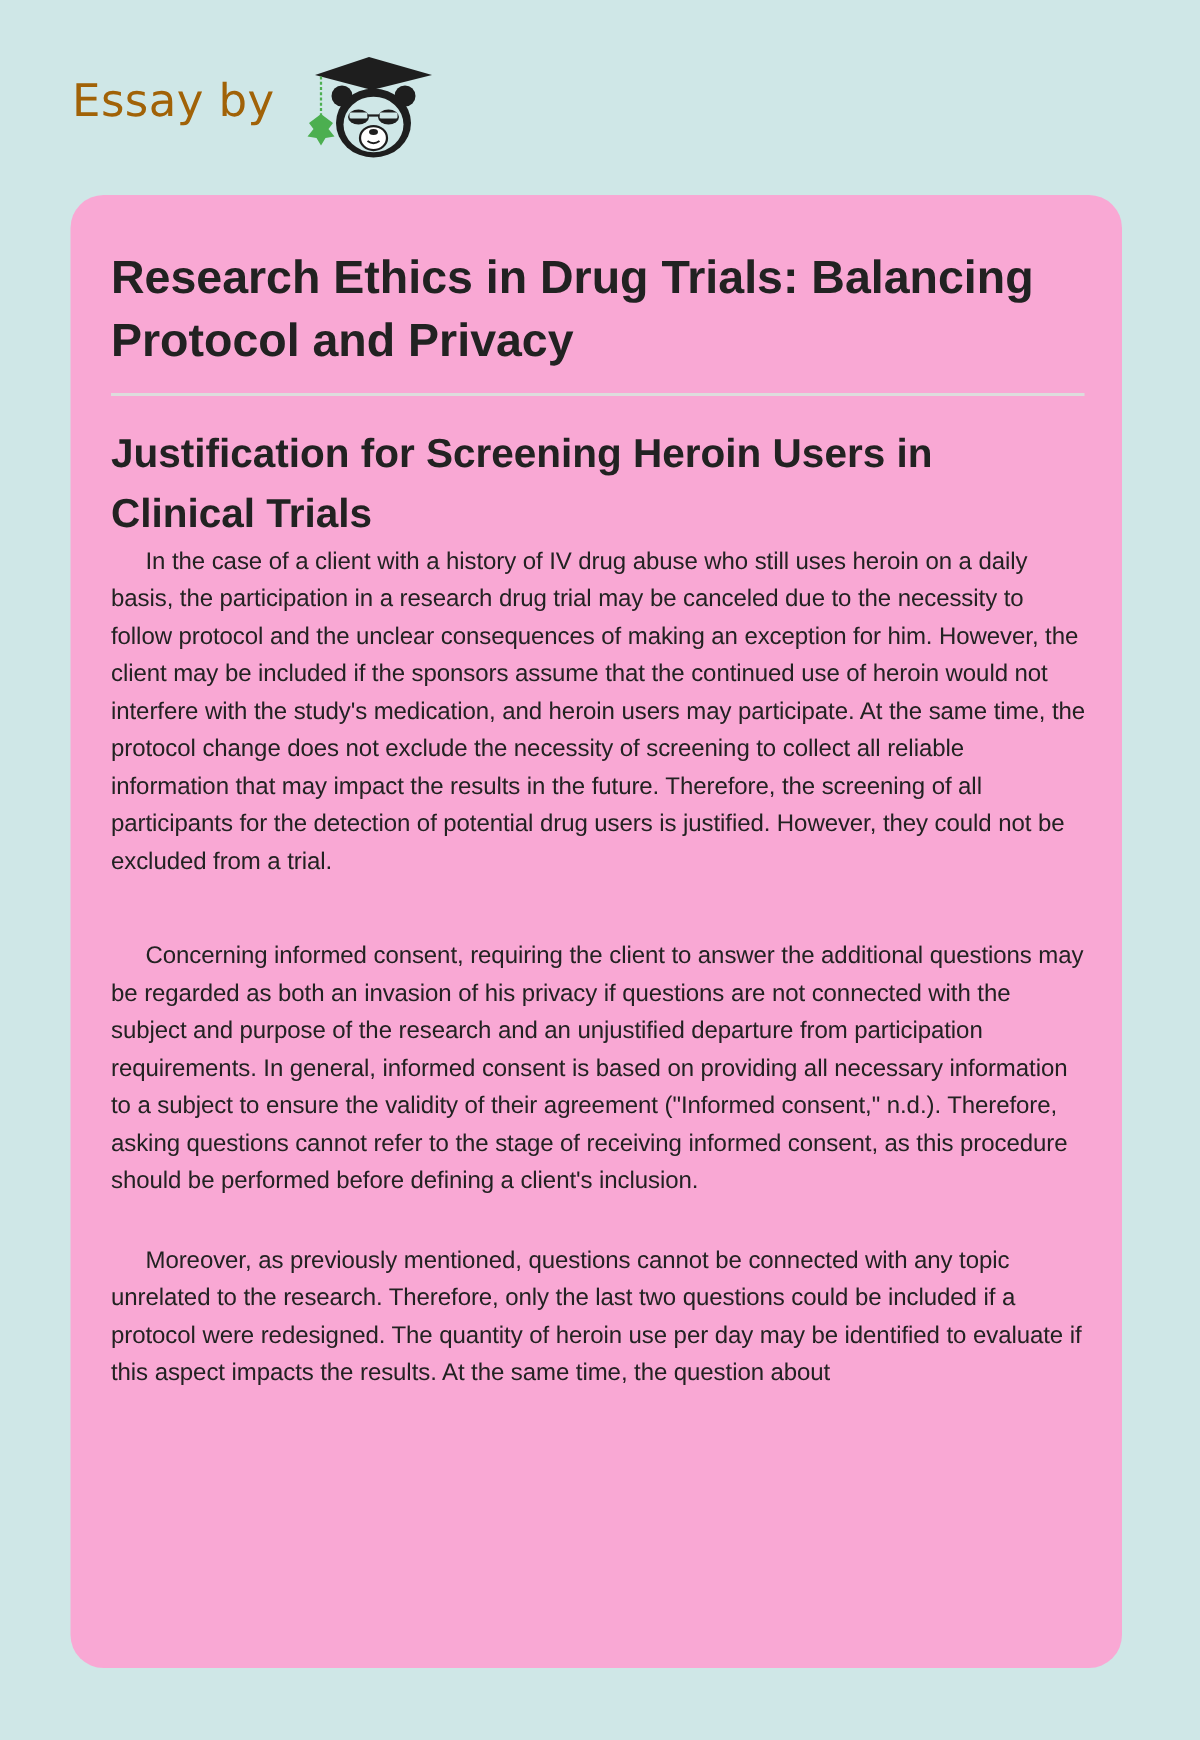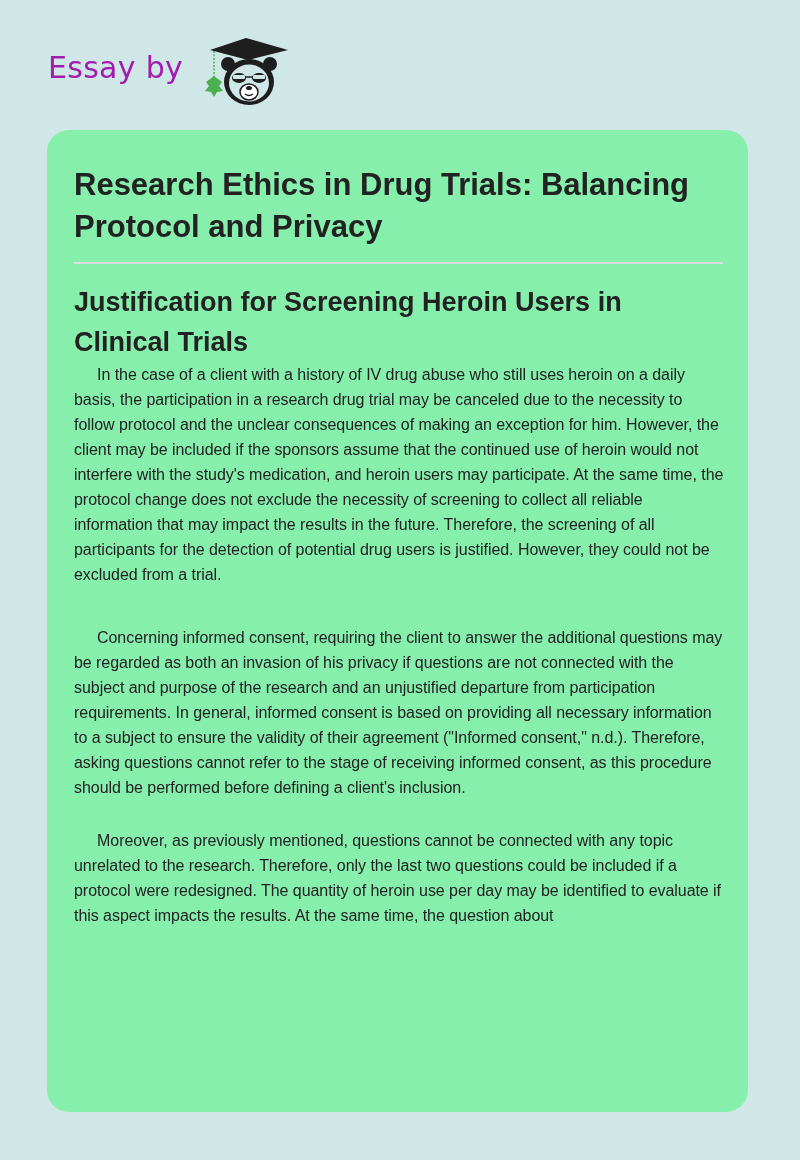--- a/index.html
+++ b/index.html
@@ -16,21 +16,21 @@
       top: 0; left: 0;
       width: 800px;
       height: 130px;
     }
     .brand-prefix {
       position: absolute;
       left: 48px;
       top: 50px;
       font-family: "DejaVu Sans", sans-serif;
       font-size: 30px;
-      color: #a21caf;
+      color: #a16207;
       letter-spacing: 0.3px;
     }
     .logo-icon {
       position: absolute;
       left: 200px;
       top: 34px;
       width: 92px;
       height: 74px;
     }
     .brand-name {
@@ -48,21 +48,21 @@
       position: relative;
       top: -2px;
       margin-left: 1px;
     }
     .card {
       position: absolute;
       left: 47px;
       top: 130px;
       width: 701px;
       height: 982px;
-      background: #86efac;
+      background: #f9a8d4;
       border-radius: 22px;
       overflow: hidden;
     }
     .content {
       position: absolute;
       left: 27px;
       top: 34px;
       width: 650px;
     }
     .title {

